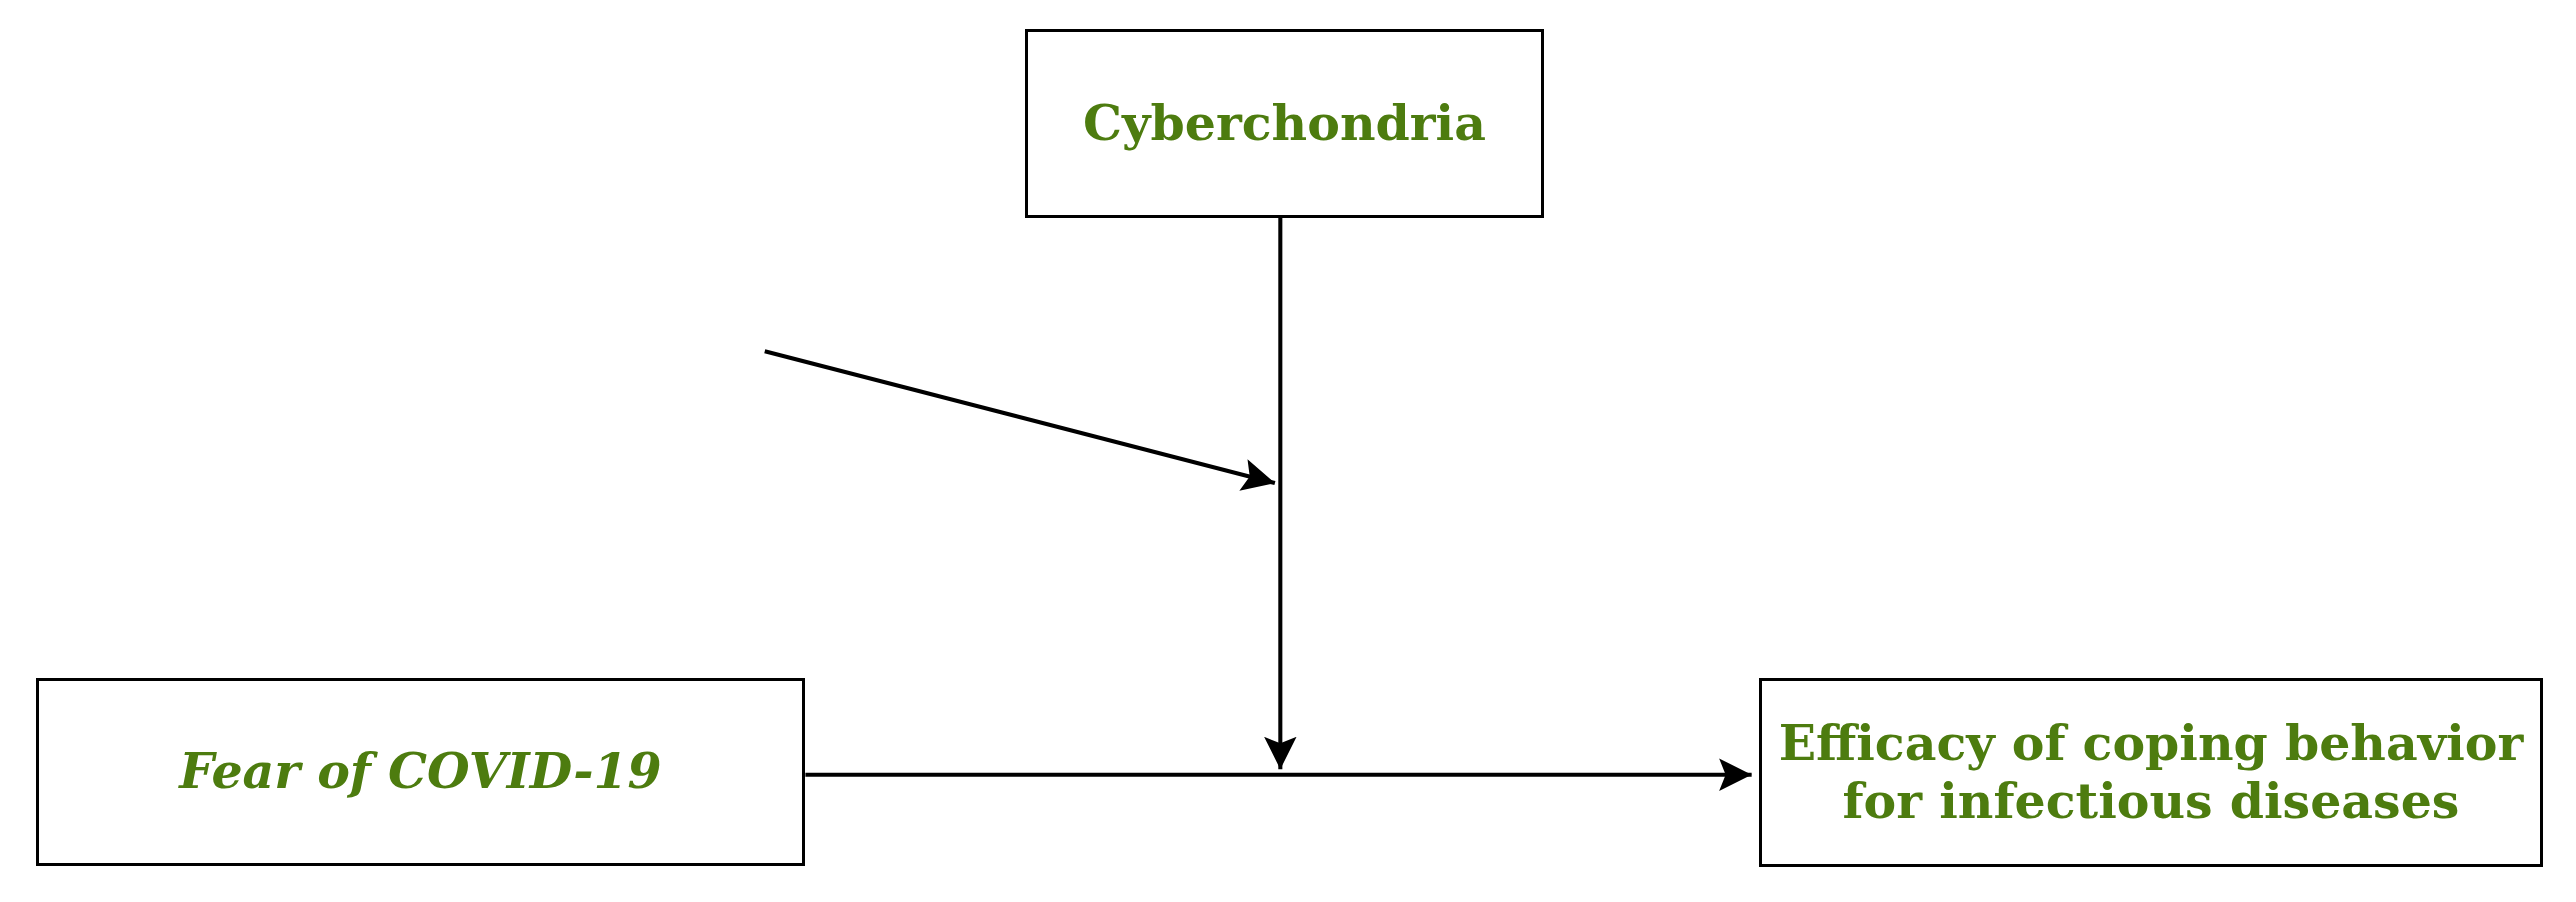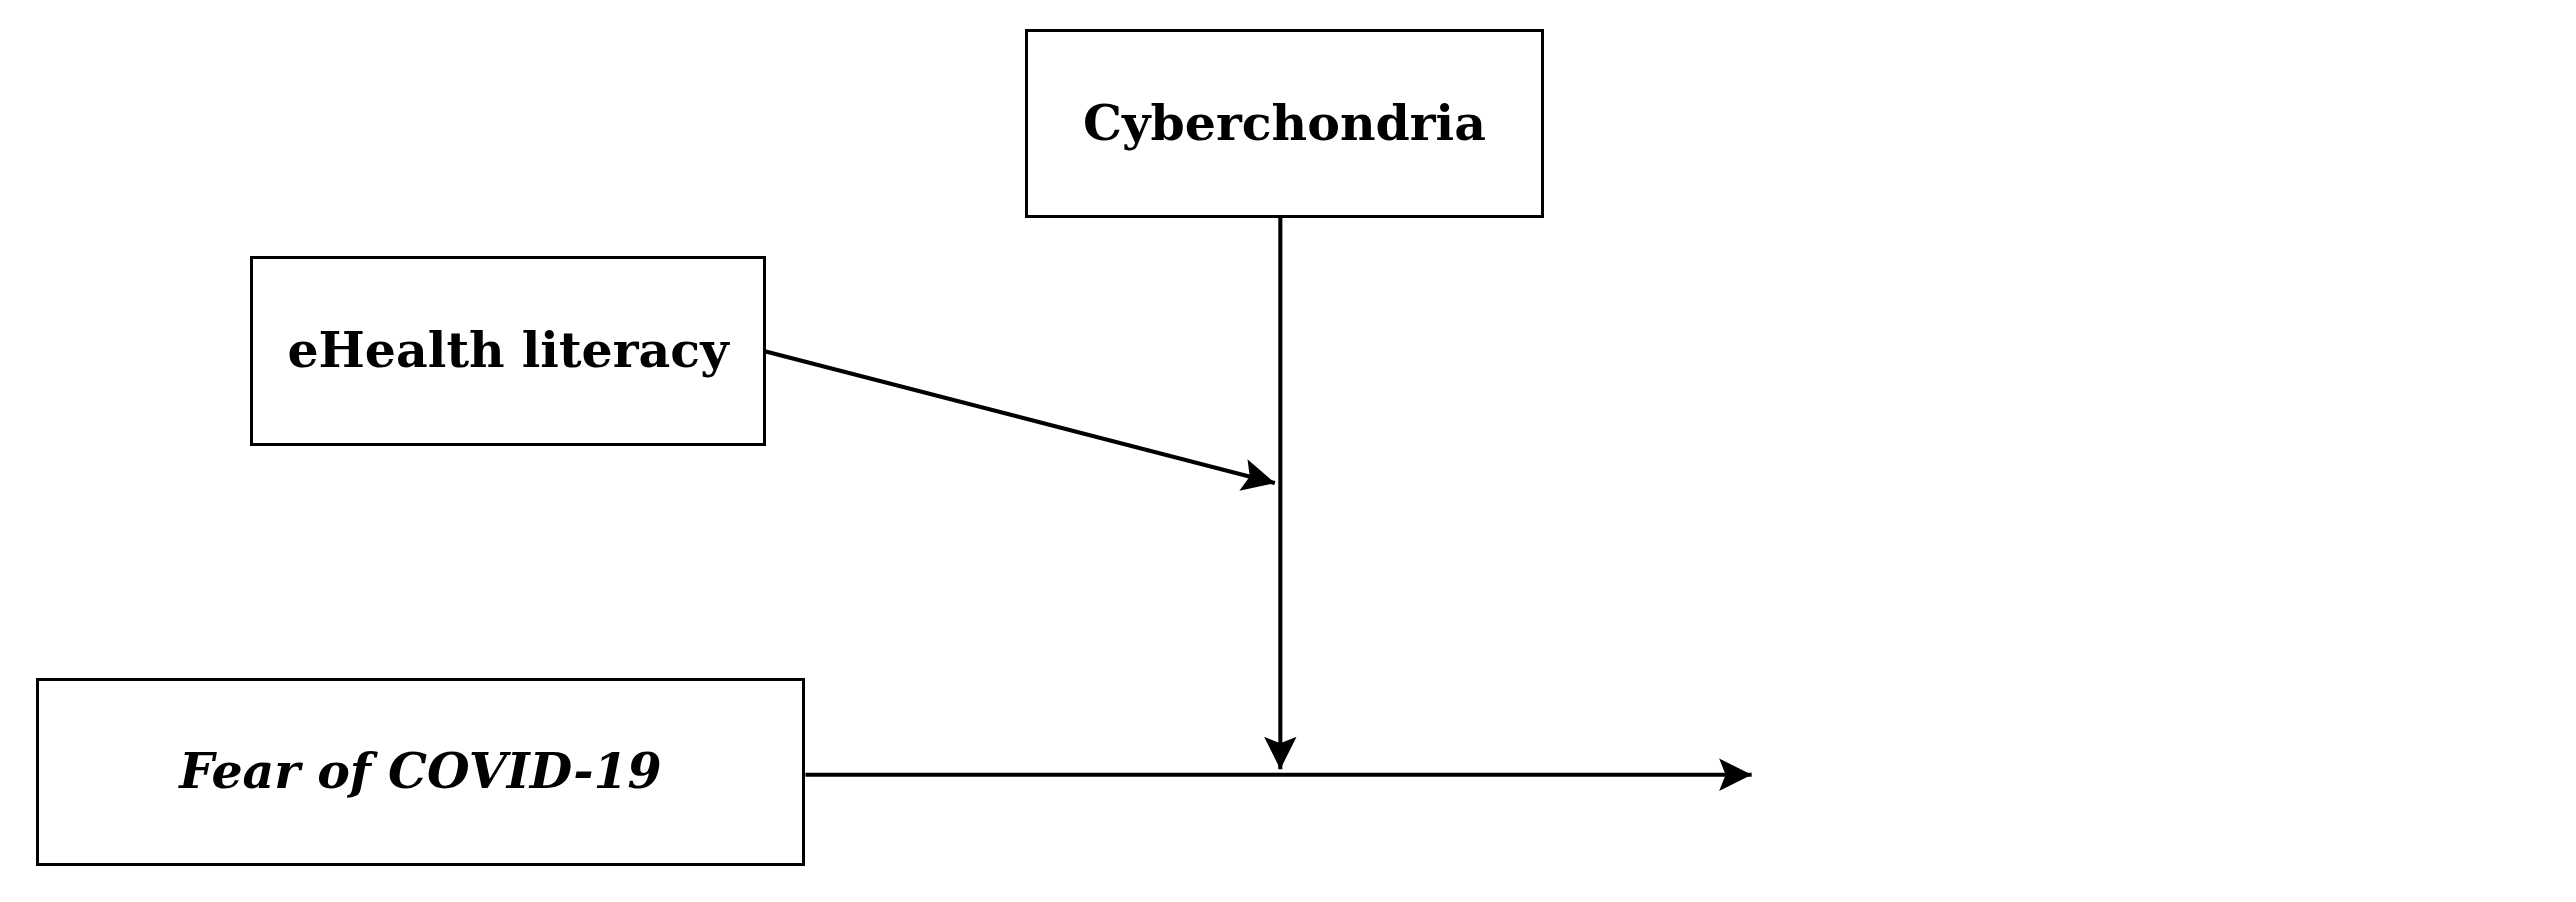--- a/index.html
+++ b/index.html
@@ -22,21 +22,21 @@
     box-sizing: border-box;
     display: flex;
     align-items: center;
     justify-content: center;
     text-align: center;
   }
   .node-label {
     font-weight: bold;
     font-size: 49px;
     line-height: 1.18;
-    color: #000000;
+    color: #4d7c0f;
     white-space: pre-line;
     padding: 0 10.8px;
   }
   #box-cyberchondria { left: 1025px; top: 29px;  width: 519px; height: 189px; }
   #box-ehealth       { left: 250px;  top: 256px; width: 516px; height: 190px; }
   #box-fear          { left: 36px;   top: 678px; width: 769px; height: 188px; font-style: italic; }
   #box-efficacy      { left: 1759px; top: 678px; width: 784px; height: 189px; }
   .arrow-layer {
     position: absolute;
     left: 0; top: 0;
@@ -58,23 +58,24 @@
     </defs>
     <line x1="892" y1="858" x2="1940" y2="858" stroke="#000000" stroke-width="4.5" marker-end="url(#arrowhead)"></line>
     <line x1="1418" y1="241" x2="1418" y2="852" stroke="#000000" stroke-width="4.5" marker-end="url(#arrowhead)"></line>
     <line x1="847" y1="389" x2="1412" y2="535" stroke="#000000" stroke-width="4.5" marker-end="url(#arrowhead)"></line>
   </svg>
 
   <div class="node-box" id="box-cyberchondria">
     <span class="node-label">Cyberchondria</span>
   </div>
 
-  <div class="node-box" id="box-ehealth">
-    <span class="node-label">eHealth literacy</span>
-  </div>
 
   <div class="node-box" id="box-fear">
     <span class="node-label">Fear of COVID-19</span>
   </div>
 
+  <div class="node-box" id="box-efficacy">
+    <span class="node-label">Efficacy of coping behavior
+for infectious diseases</span>
+  </div>
 
 </div>
 
 
 </body></html>

